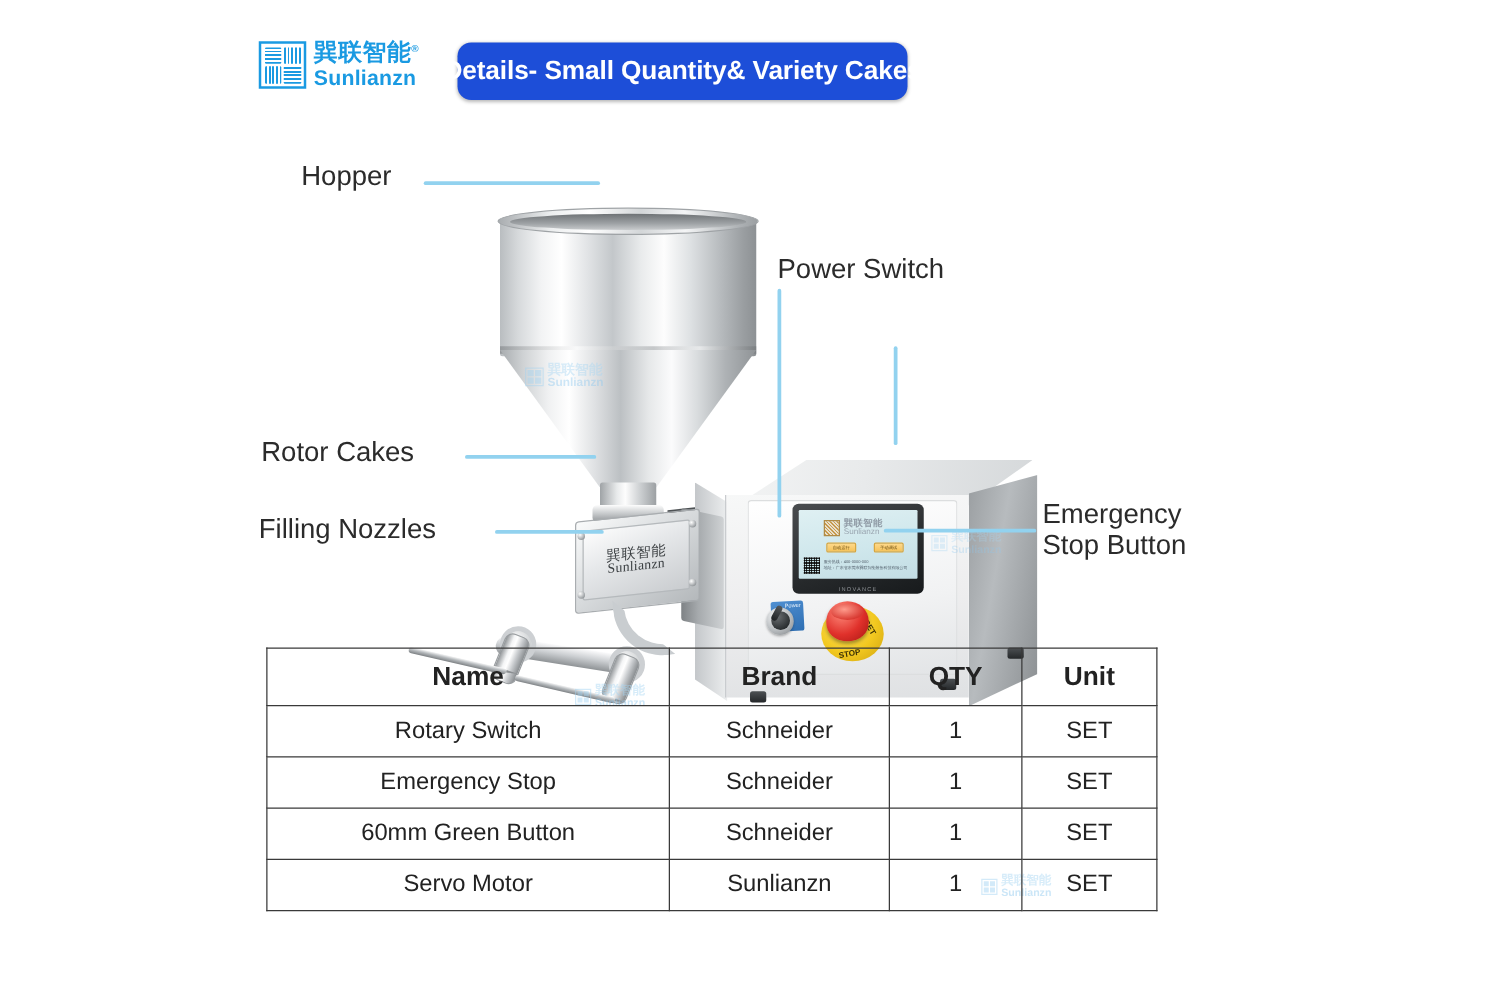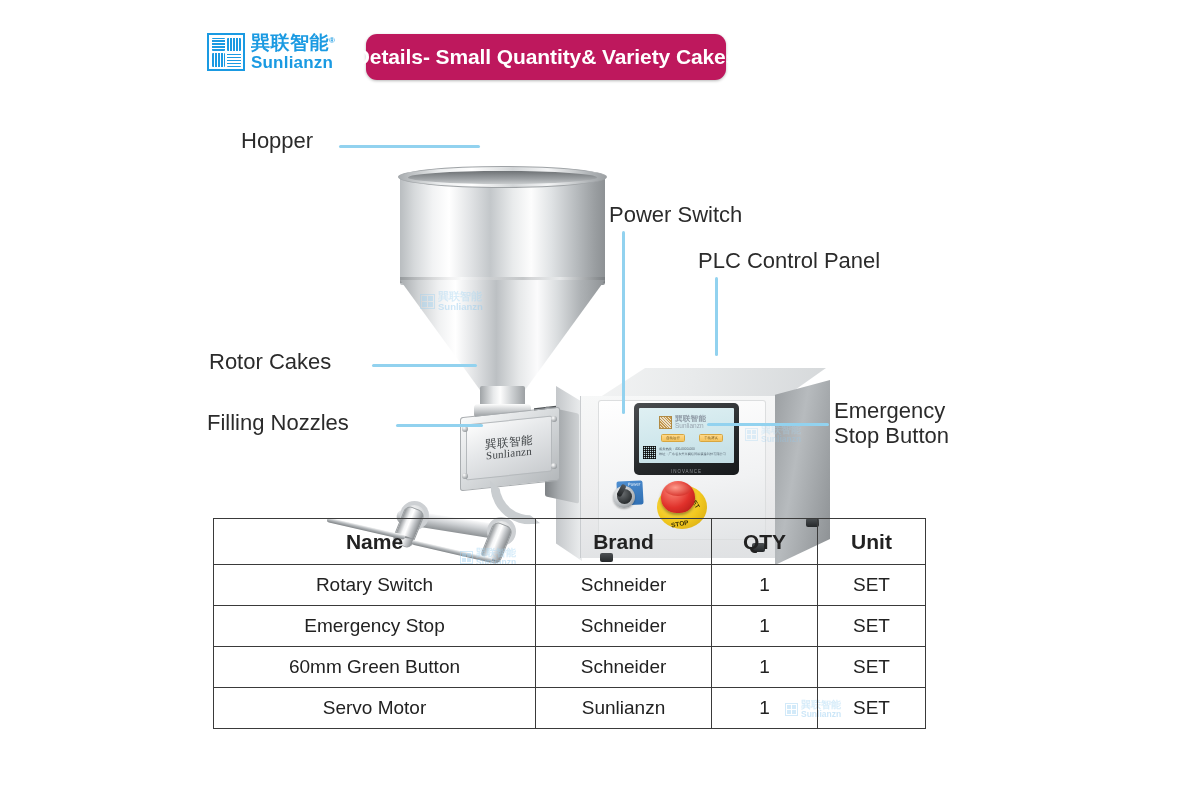--- a/index.html
+++ b/index.html
@@ -48,21 +48,21 @@
   }
   #logo .en {
     font-size: 17px; font-weight: 700; color: #1a9ae2;
     letter-spacing: .2px; margin-top: 2px;
   }
 
   
   #title-banner {
     position: absolute; left: 366px; top: 34px;
     width: 360px; height: 46px;
-    background: #be185d;
+    background: #1d4ed8;
     border-radius: 11px;
     display: flex; align-items: center; justify-content: center;
     color: #ffffff; font-size: 21px; font-weight: 700;
     letter-spacing: -.1px;
     box-shadow: 0 1px 3px rgba(0,0,0,.28);
     white-space: nowrap;
   }
 
   
   #stage { position: absolute; left: 0; top: 80px; width: 1200px; height: 430px; }
@@ -470,28 +470,25 @@
   <div class="callout" style="left:209px; top:350px;">
     <span>Rotor Cakes</span>
   </div>
   <div class="lead-h" style="left:372px; top:364px; width:105px;"></div>
 
   <div class="callout" style="left:207px; top:411px;">
     <span>Filling Nozzles</span>
   </div>
   <div class="lead-h" style="left:396px; top:424px; width:87px;"></div>
 
-  <div class="callout" style="left:609px; top:203px;">
+  <div class="callout" style="left:622px; top:203px;">
     <span>Power Switch</span>
   </div>
   <div class="lead-v" style="left:622px; top:231px; height:183px;"></div>
 
-  <div class="callout" style="left:698px; top:249px;">
-    <span>PLC Control Panel</span>
-  </div>
   <div class="lead-v" style="left:715px; top:277px; height:79px;"></div>
 
   <div class="callout" style="left:834px; top:399px;">
     <div>Emergency</div>
     <div>Stop Button</div>
   </div>
   <div class="lead-h" style="left:707px; top:423px; width:122px;"></div>
 
   <div class="wm" style="left:460px; top:548px; opacity:.45;">
     <div class="wmk" style="width:13px;height:13px;">

